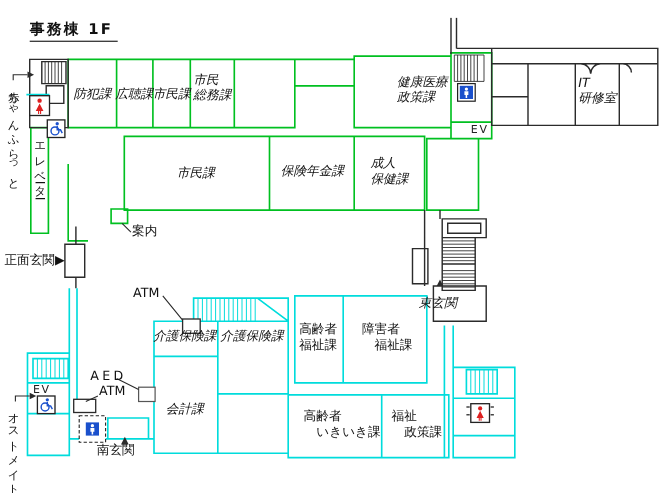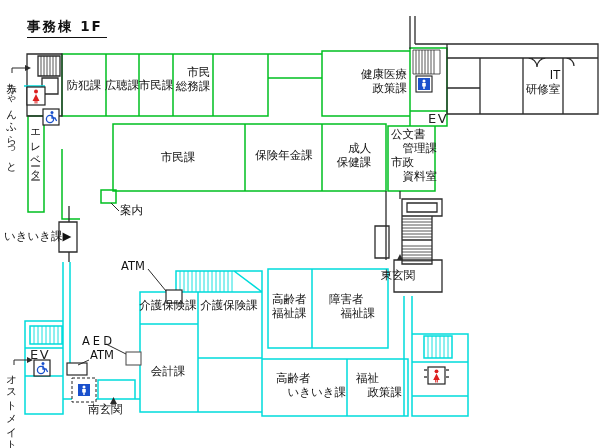--- a/index.html
+++ b/index.html
@@ -1,24 +1,24 @@
 <!DOCTYPE html>
 <html><head>
 <meta charset="utf-8">
 <style>
   html,body{margin:0;padding:0;background:#fff;}
   .plan{position:relative;width:600px;height:436px;background:#fff;overflow:hidden;
         font-family:"DejaVu Sans","Liberation Sans",sans-serif;color:#111;margin-top:16px;}
   .plan svg{position:absolute;left:0;top:0;}
   .lbl{position:absolute;font-size:11.5px;line-height:13.5px;white-space:pre-line;color:#111;}
-  .c{transform:translateX(-50%);text-align:right;}
+  .c{transform:translateX(-50%);text-align:left;font-style:italic;}
   .vert{writing-mode:vertical-rl;text-orientation:upright;font-size:10.5px;line-height:11px;letter-spacing:1px;}
   .title{position:absolute;font-weight:bold;font-size:13.5px;letter-spacing:2px;
          border-bottom:1.6px solid #111;padding:0 4px 1px 0;white-space:nowrap;}
-  .tiny{font-size:13px;letter-spacing:1.5px;line-height:8px;color:#222;}
+  .tiny{font-size:10px;letter-spacing:1.5px;line-height:8px;color:#222;}
   .sp{letter-spacing:3px;text-align:right;}
 </style>
 </head>
 <body>
 
 <div class="plan">
 
   <svg width="600" height="448" viewBox="0 0 600 448">
 
     <path fill="none" stroke="#00c020" stroke-width="1.5" d="
@@ -139,38 +139,34 @@
   <div class="lbl c" style="left:193px;top:50px">市民
 総務課</div>
   <div class="lbl c" style="left:384px;top:52px">健康医療
 政策課</div>
   <div class="lbl c" style="left:543px;top:53px">IT
 研修室</div>
   <div class="lbl c" style="left:178px;top:135px">市民課</div>
   <div class="lbl c" style="left:284px;top:133px">保険年金課</div>
   <div class="lbl c" style="left:354px;top:126px">成人
 保健課</div>
-  <div class="lbl" style="left:391px;top:112px">公文書
-　管理課</div>
-  <div class="lbl" style="left:391px;top:140px">市政
-　資料室</div>
 
   <div class="lbl c" style="left:168px;top:283px">介護保険課</div>
   <div class="lbl c" style="left:229px;top:283px">介護保険課</div>
   <div class="lbl" style="left:272px;top:277px">高齢者
 福祉課</div>
   <div class="lbl" style="left:329px;top:277px">障害者
 　福祉課</div>
   <div class="lbl c" style="left:168px;top:349px">会計課</div>
   <div class="lbl" style="left:276px;top:356px">高齢者
 　いきいき課</div>
   <div class="lbl" style="left:356px;top:356px">福祉
 　政策課</div>
 
-  <div class="lbl" style="left:4px;top:214px">いきいき課▶</div>
+  <div class="lbl" style="left:4px;top:214px">正面玄関▶</div>
   <div class="lbl" style="left:88px;top:387px">南玄関</div>
   <div class="lbl c" style="left:398px;top:253px">東玄関</div>
 
   <div class="lbl vert" style="left:6px;top:59px">赤ちゃんふらっと</div>
   <div class="lbl vert" style="left:30px;top:106px">エレベーター</div>
   <div class="lbl vert" style="left:6px;top:352px">オストメイト</div>
   <div class="lbl" style="left:120px;top:188px">案内</div>
   <div class="lbl" style="left:121px;top:244px">ATM</div>
   <div class="lbl sp" style="left:82px;top:319px">AED</div>
   <div class="lbl" style="left:90px;top:333px">ATM</div>

